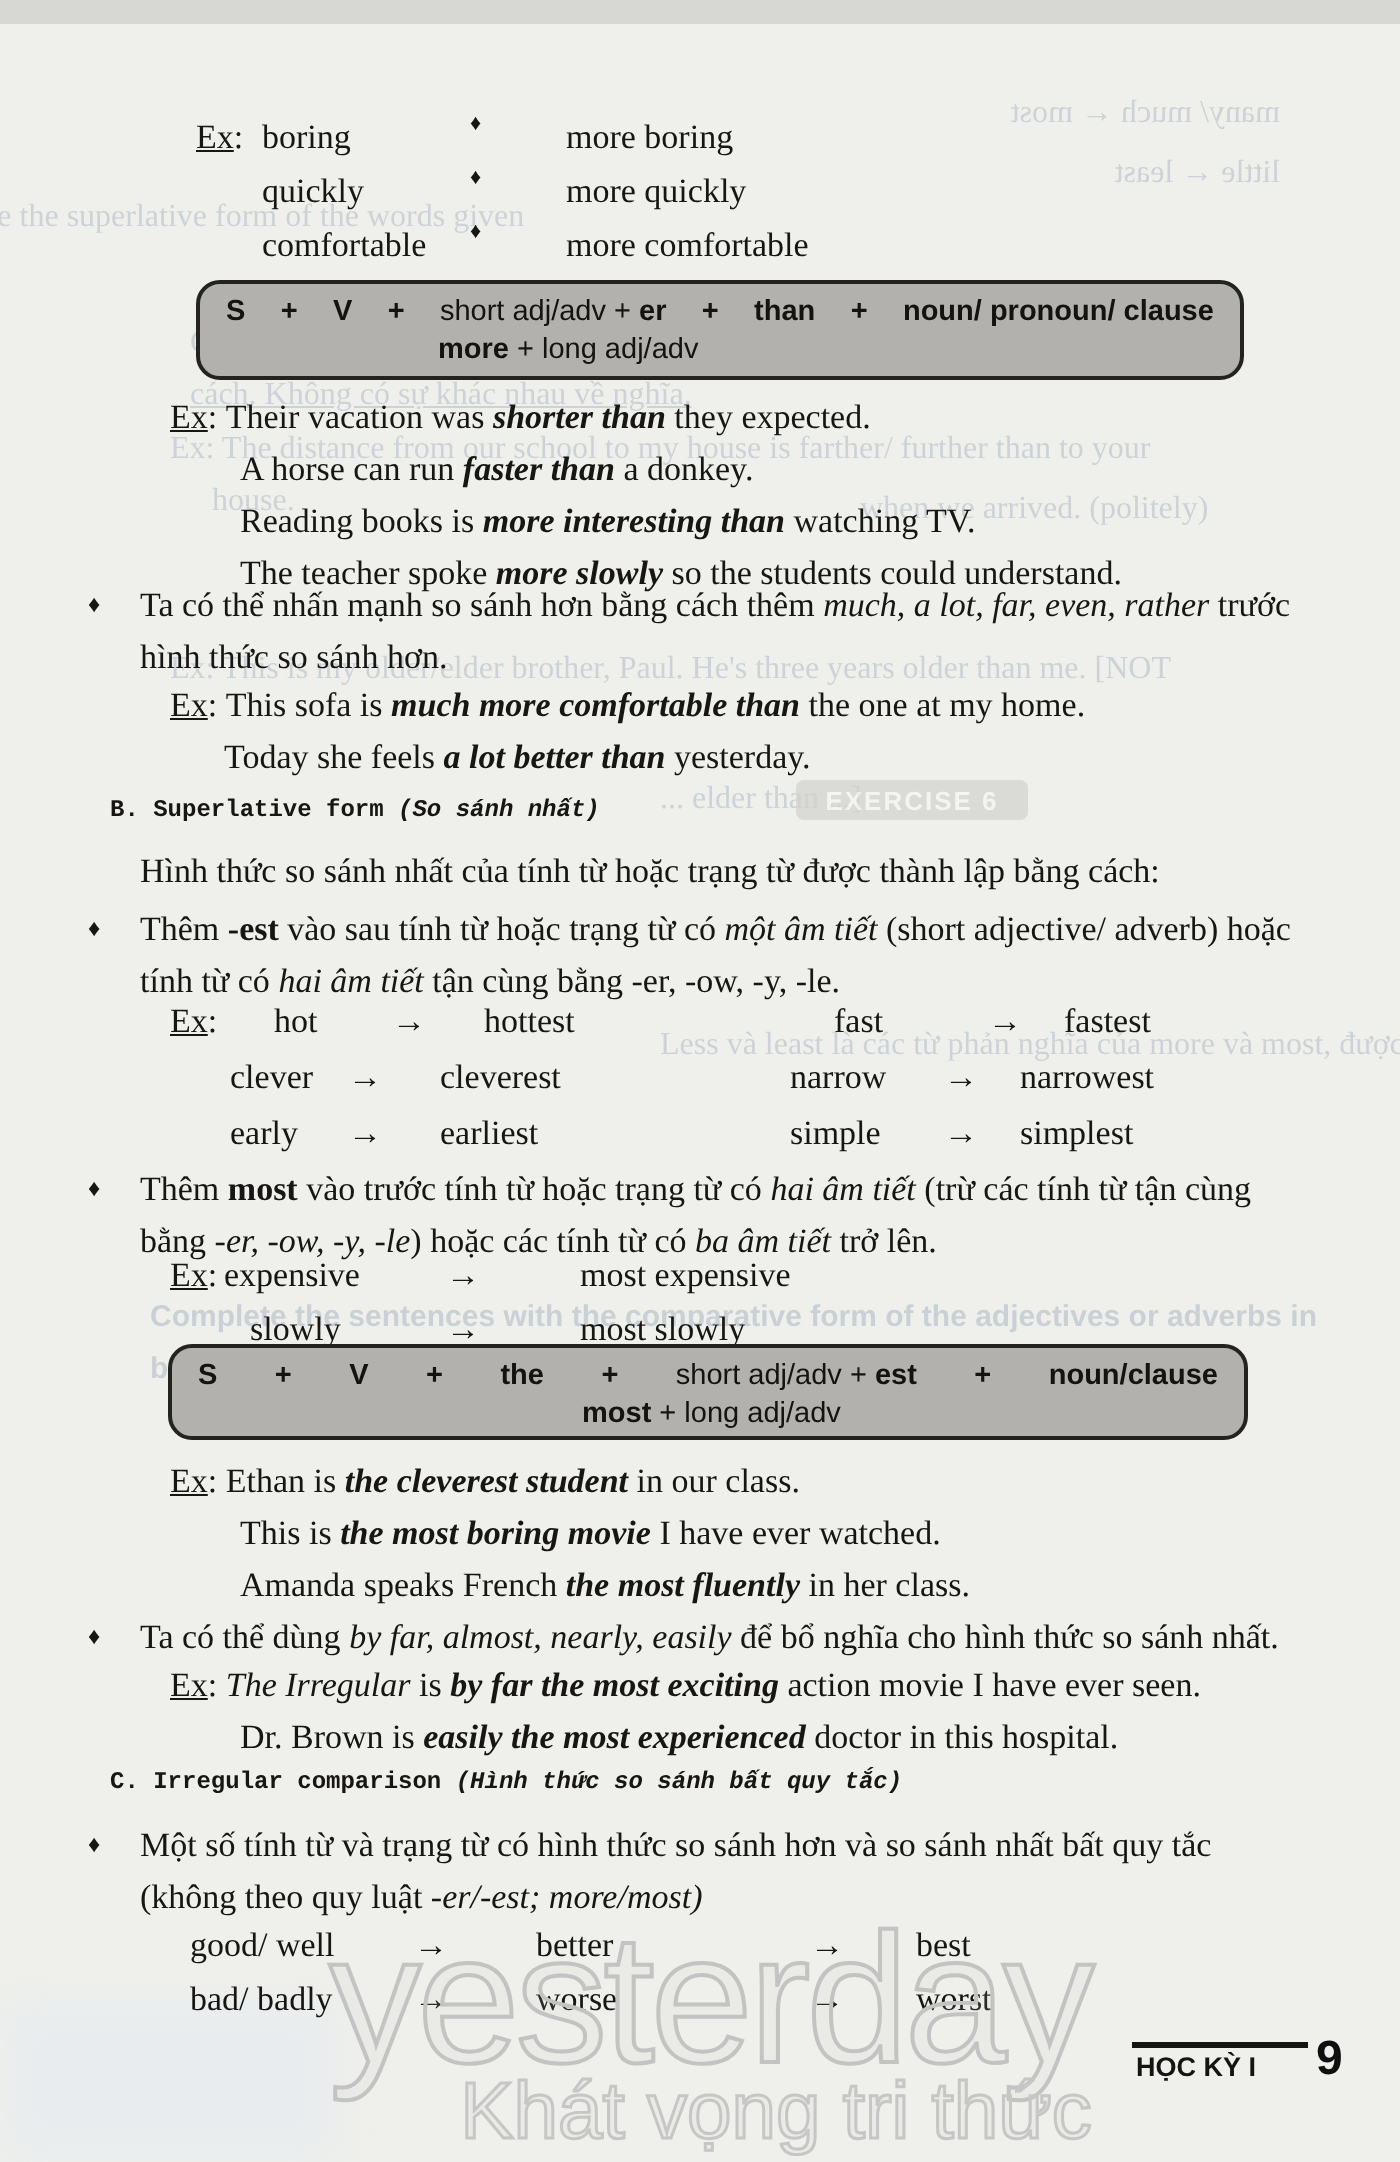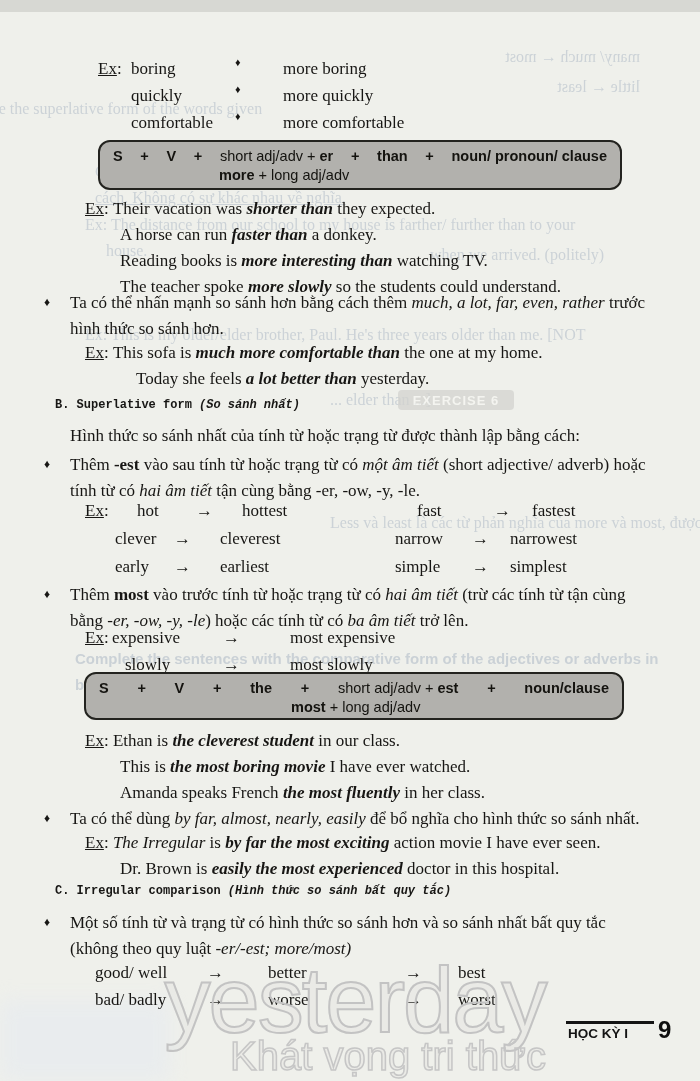--- a/index.html
+++ b/index.html
@@ -119,21 +119,21 @@
 
   <div class="bullet" style="left:44px;top:295px;">♦</div>
   <div class="para" style="left:70px;top:290px;">
     <span>Ta có thể nhấn mạnh so sánh hơn bằng cách thêm </span><span class="it">much, a lot, far, even, rather</span><span> trước</span><br>
     <span>hình thức so sánh hơn.</span>
   </div>
 
   <div class="l" style="left:85px;top:342px;">
     <span class="exm">Ex</span><span>:</span>&nbsp;<span>This sofa is </span><span class="bi">much more comfortable than</span><span> the one at my home.</span>
   </div>
-  <div class="l" style="left:136px;top:368px;">
+  <div class="l" style="left:112px;top:368px;">
     <span>Today she feels </span><span class="bi">a lot better than</span><span> yesterday.</span>
   </div>
 
   <div class="l head" style="left:55px;top:398px;">
     <span>B.</span><span> Superlative form </span><span class="bi">(So sánh nhất)</span>
   </div>
   <div class="l" style="left:70px;top:425px;">Hình thức so sánh nhất của tính từ hoặc trạng từ được thành lập bằng cách:</div>
 
   <div class="bullet" style="left:44px;top:457px;">♦</div>
   <div class="para" style="left:70px;top:452px;">

